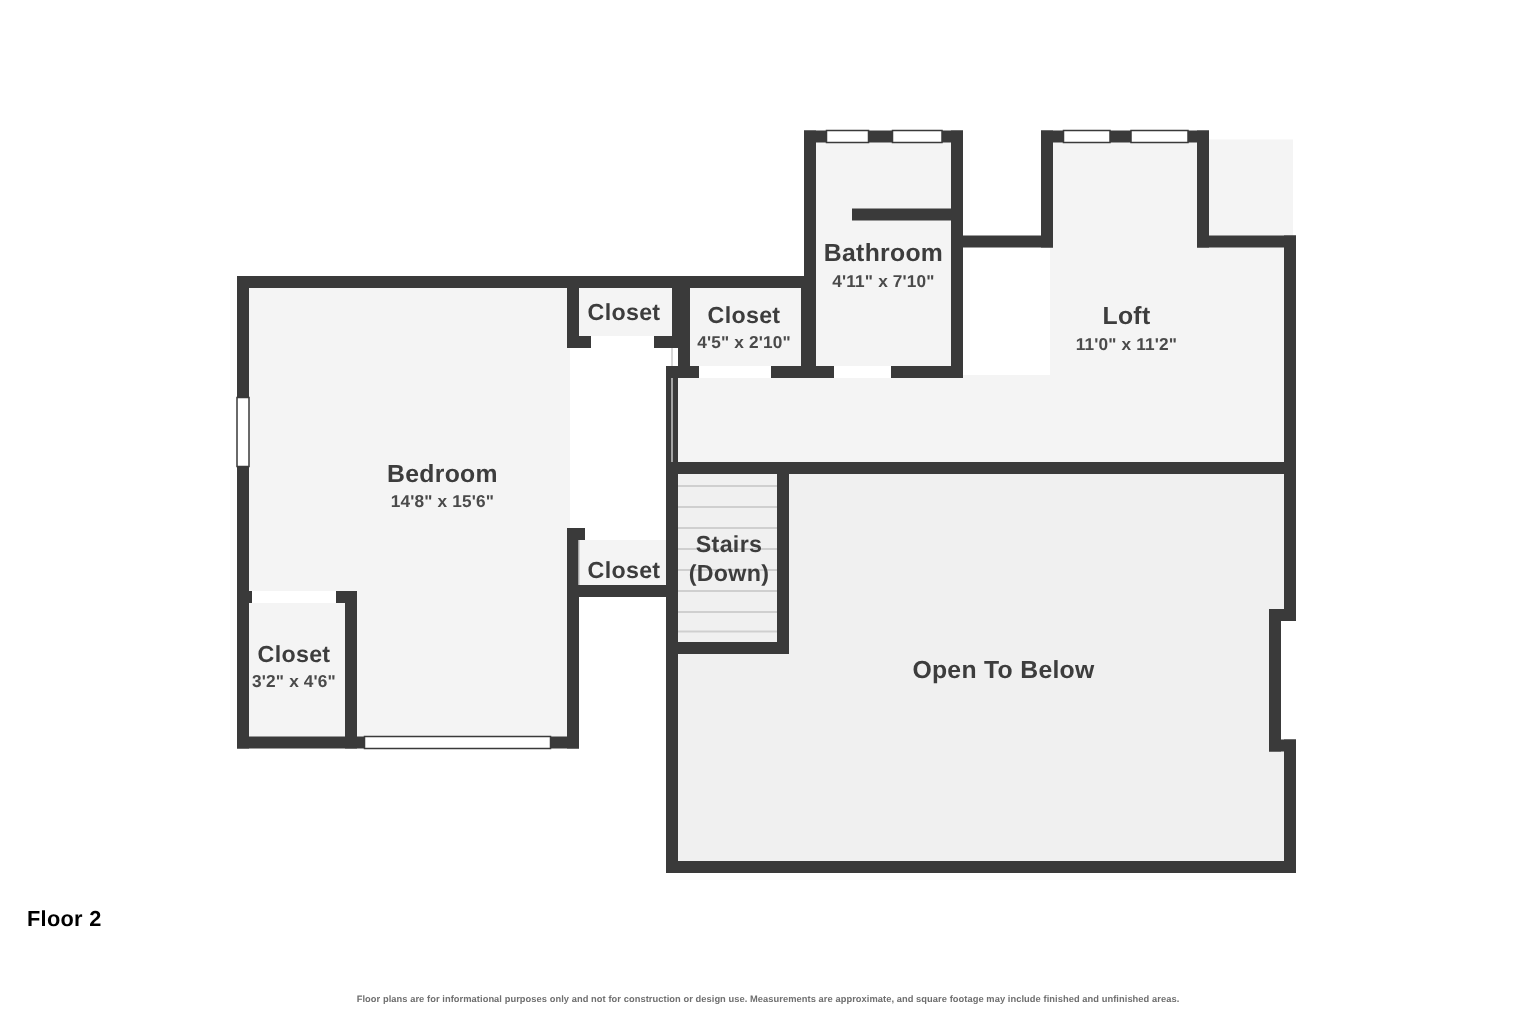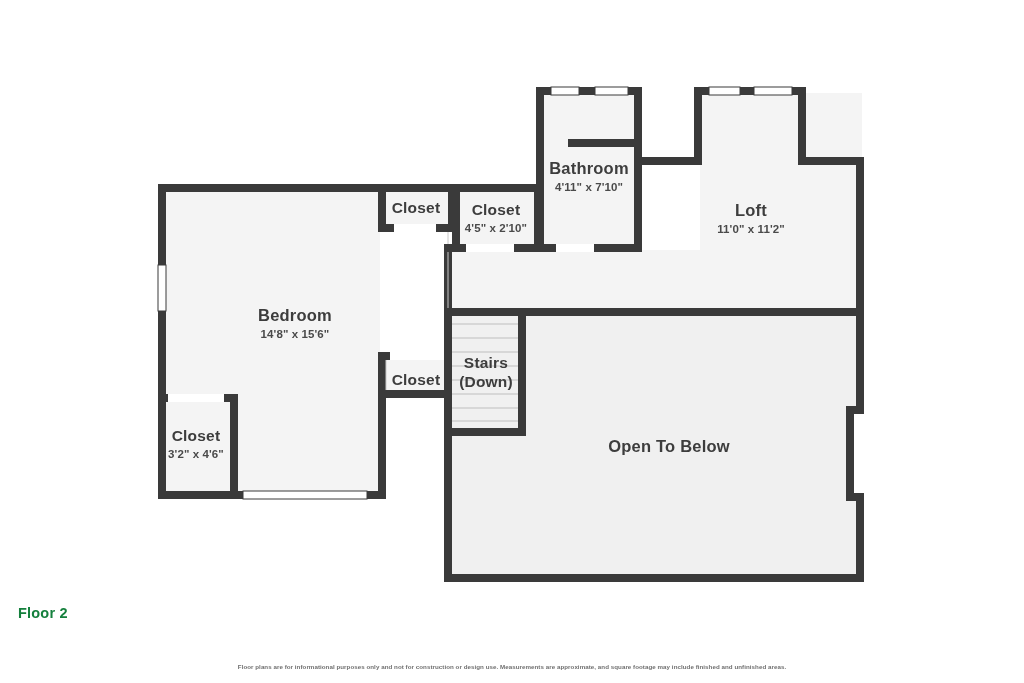--- a/index.html
+++ b/index.html
@@ -45,21 +45,21 @@
     text-anchor: middle;
     letter-spacing: 0.1px;
   }
   .floor-label {
     position: absolute;
     left: 18px;
     top: 605px;
     font-family: "Liberation Sans", sans-serif;
     font-size: 14.5px;
     font-weight: bold;
-    color: #15803d;
+    color: #000000;
     letter-spacing: 0.2px;
   }
   .disclaimer {
     position: absolute;
     left: 0;
     top: 663px;
     width: 1024px;
     text-align: center;
     font-family: "Liberation Sans", sans-serif;
     font-size: 6.2px;

